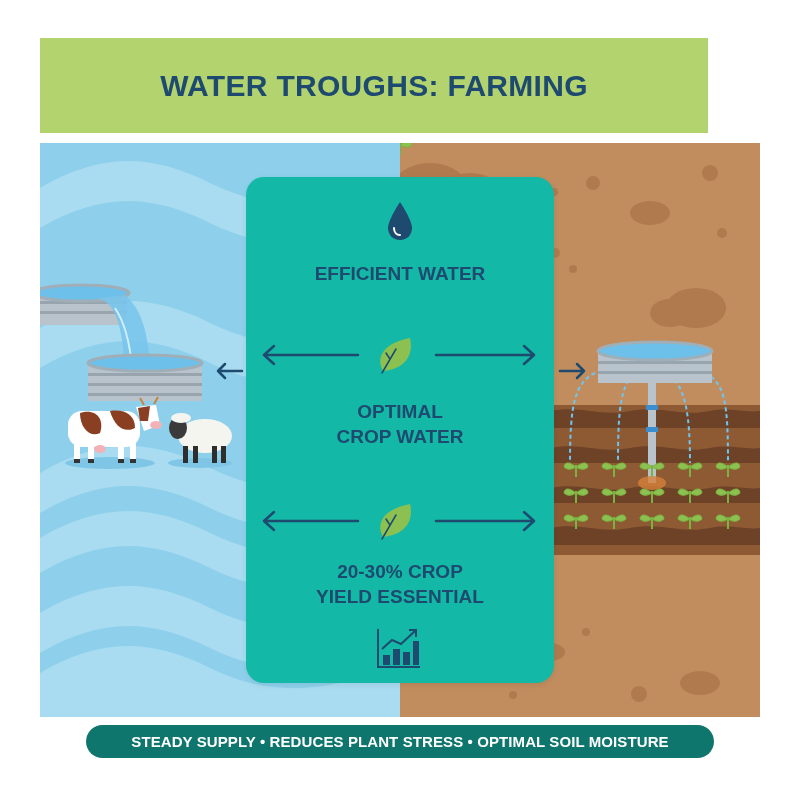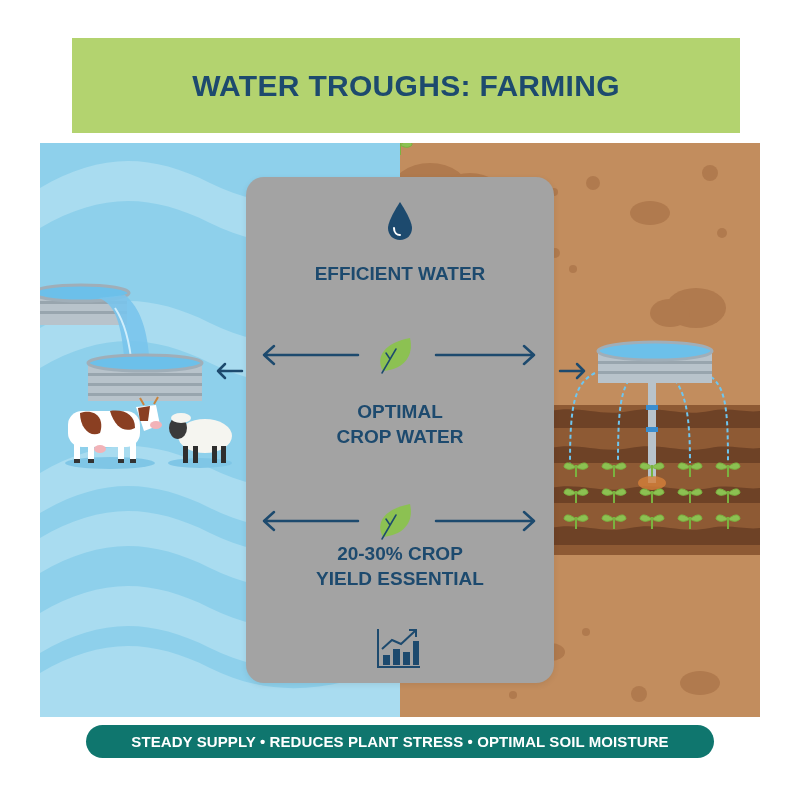--- a/index.html
+++ b/index.html
@@ -1,22 +1,22 @@
 <!DOCTYPE html>
 <html><head>
 <meta charset="utf-8">
 <style>
   html, body { margin: 0; padding: 0; }
   body { width: 800px; height: 800px; background: #ffffff; position: relative; overflow: hidden; font-family: "Liberation Sans", "DejaVu Sans", sans-serif; }
-  .title-bar { position: absolute; left: 40px; top: 38px; width: 668px; height: 95px; background: #b3d36f; display: flex; flex-direction: column; align-items: center; justify-content: center; margin-left: 32px; }
+  .title-bar { position: absolute; left: 40px; top: 38px; width: 668px; height: 95px; background: #b3d36f; display: flex; flex-direction: column; align-items: center; justify-content: center; }
   .title-line { color: #1d4a6e; font-weight: 700; font-size: 30px; line-height: 36px; letter-spacing: 0.3px; }
   .panel-left { position: absolute; left: 40px; top: 143px; width: 360px; height: 574px; background: #8ed0eb; overflow: hidden; }
   .panel-right { position: absolute; left: 400px; top: 143px; width: 360px; height: 574px; background: #c28d5e; overflow: hidden; }
   .panel-left svg, .panel-right svg { position: absolute; left: 0; top: 0; }
-  .card { position: absolute; left: 246px; top: 177px; width: 308px; height: 506px; background: #a3a3a3; border-radius: 18px; box-shadow: 0 2px 6px rgba(0,0,0,0.08); }
+  .card { position: absolute; left: 246px; top: 177px; width: 308px; height: 506px; background: #14b8a6; border-radius: 18px; box-shadow: 0 2px 6px rgba(0,0,0,0.08); }
   .card-text { position: absolute; left: 0; width: 308px; text-align: center; color: #1d4a6e; font-weight: 700; font-size: 19px; line-height: 25px; }
   .card-icon { position: absolute; }
   .arrow-row { position: absolute; left: 14px; width: 280px; height: 40px; }
   .side-arrow { position: absolute; }
   .pill { position: absolute; left: 86px; top: 725px; width: 628px; height: 33px; background: #0f766e; border-radius: 17px; display: flex; align-items: center; justify-content: center; }
   .pill-text { color: #ffffff; font-weight: 700; font-size: 15px; letter-spacing: 0.1px; }
 </style>
 </head>
 <body>
 
@@ -200,21 +200,21 @@
   <div class="arrow-row" style="top:324px">
     <svg width="280" height="40" viewBox="0 0 280 40">
       <path d="M4 20 H98 M14 11 L4 20 L14 29" stroke="#1d4a6e" stroke-width="2.5" fill="none" stroke-linecap="round" stroke-linejoin="round"></path>
       <path d="M176 20 H274 M264 11 L274 20 L264 29" stroke="#1d4a6e" stroke-width="2.5" fill="none" stroke-linecap="round" stroke-linejoin="round"></path>
       <g>
         <path d="M123 36 C115 22 124 8 150 3 C154 20 145 34 123 36Z" fill="#8cc152"></path>
         <path d="M122 38 L136 14 M130 24 L126 18" stroke="#1d4a6e" stroke-width="1.5" fill="none" stroke-linecap="round"></path>
       </g>
     </svg>
   </div>
-  <div class="card-text" style="top:364px">
+  <div class="card-text" style="top:382px">
     <div>20-30% CROP</div>
     <div>YIELD ESSENTIAL</div>
   </div>
 
   <svg class="card-icon" style="left:130px;top:450px" width="46" height="42" viewBox="0 0 46 42">
     <path d="M2 2 V40 H44" stroke="#1d4a6e" stroke-width="2" fill="none"></path>
     <rect x="7" y="28" width="7" height="10" fill="#1d4a6e"></rect>
     <rect x="17" y="22" width="7" height="16" fill="#1d4a6e"></rect>
     <rect x="27" y="25" width="7" height="13" fill="#1d4a6e"></rect>
     <rect x="37" y="14" width="6" height="24" fill="#1d4a6e"></rect>

